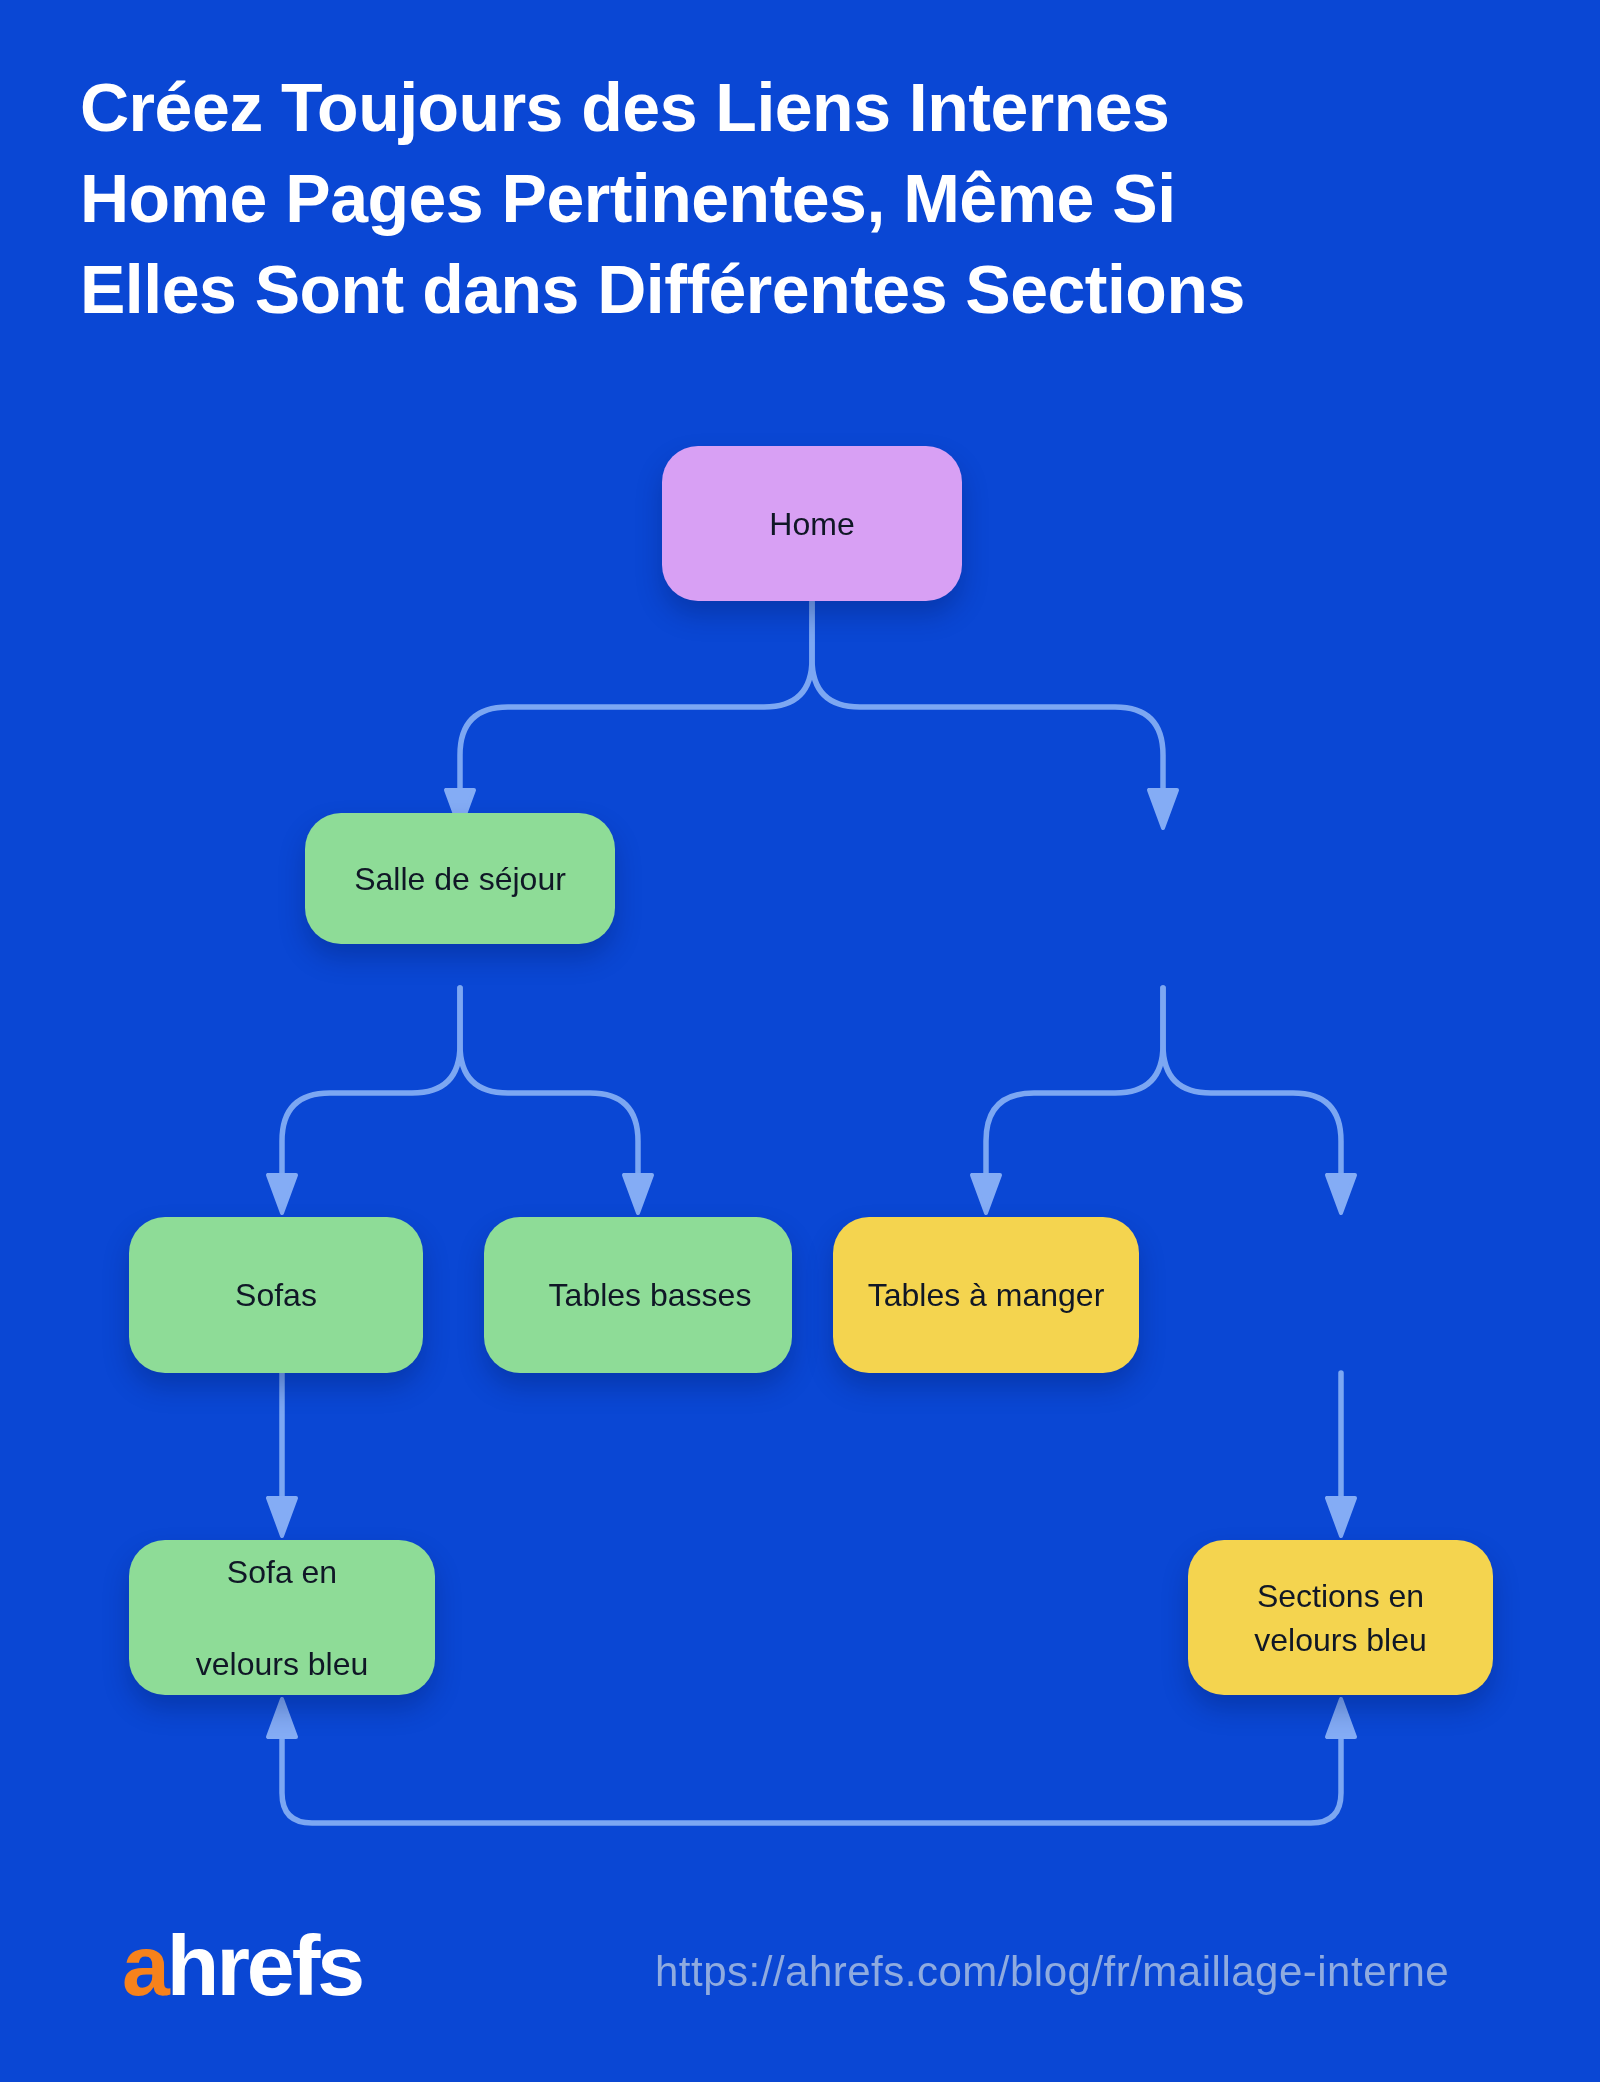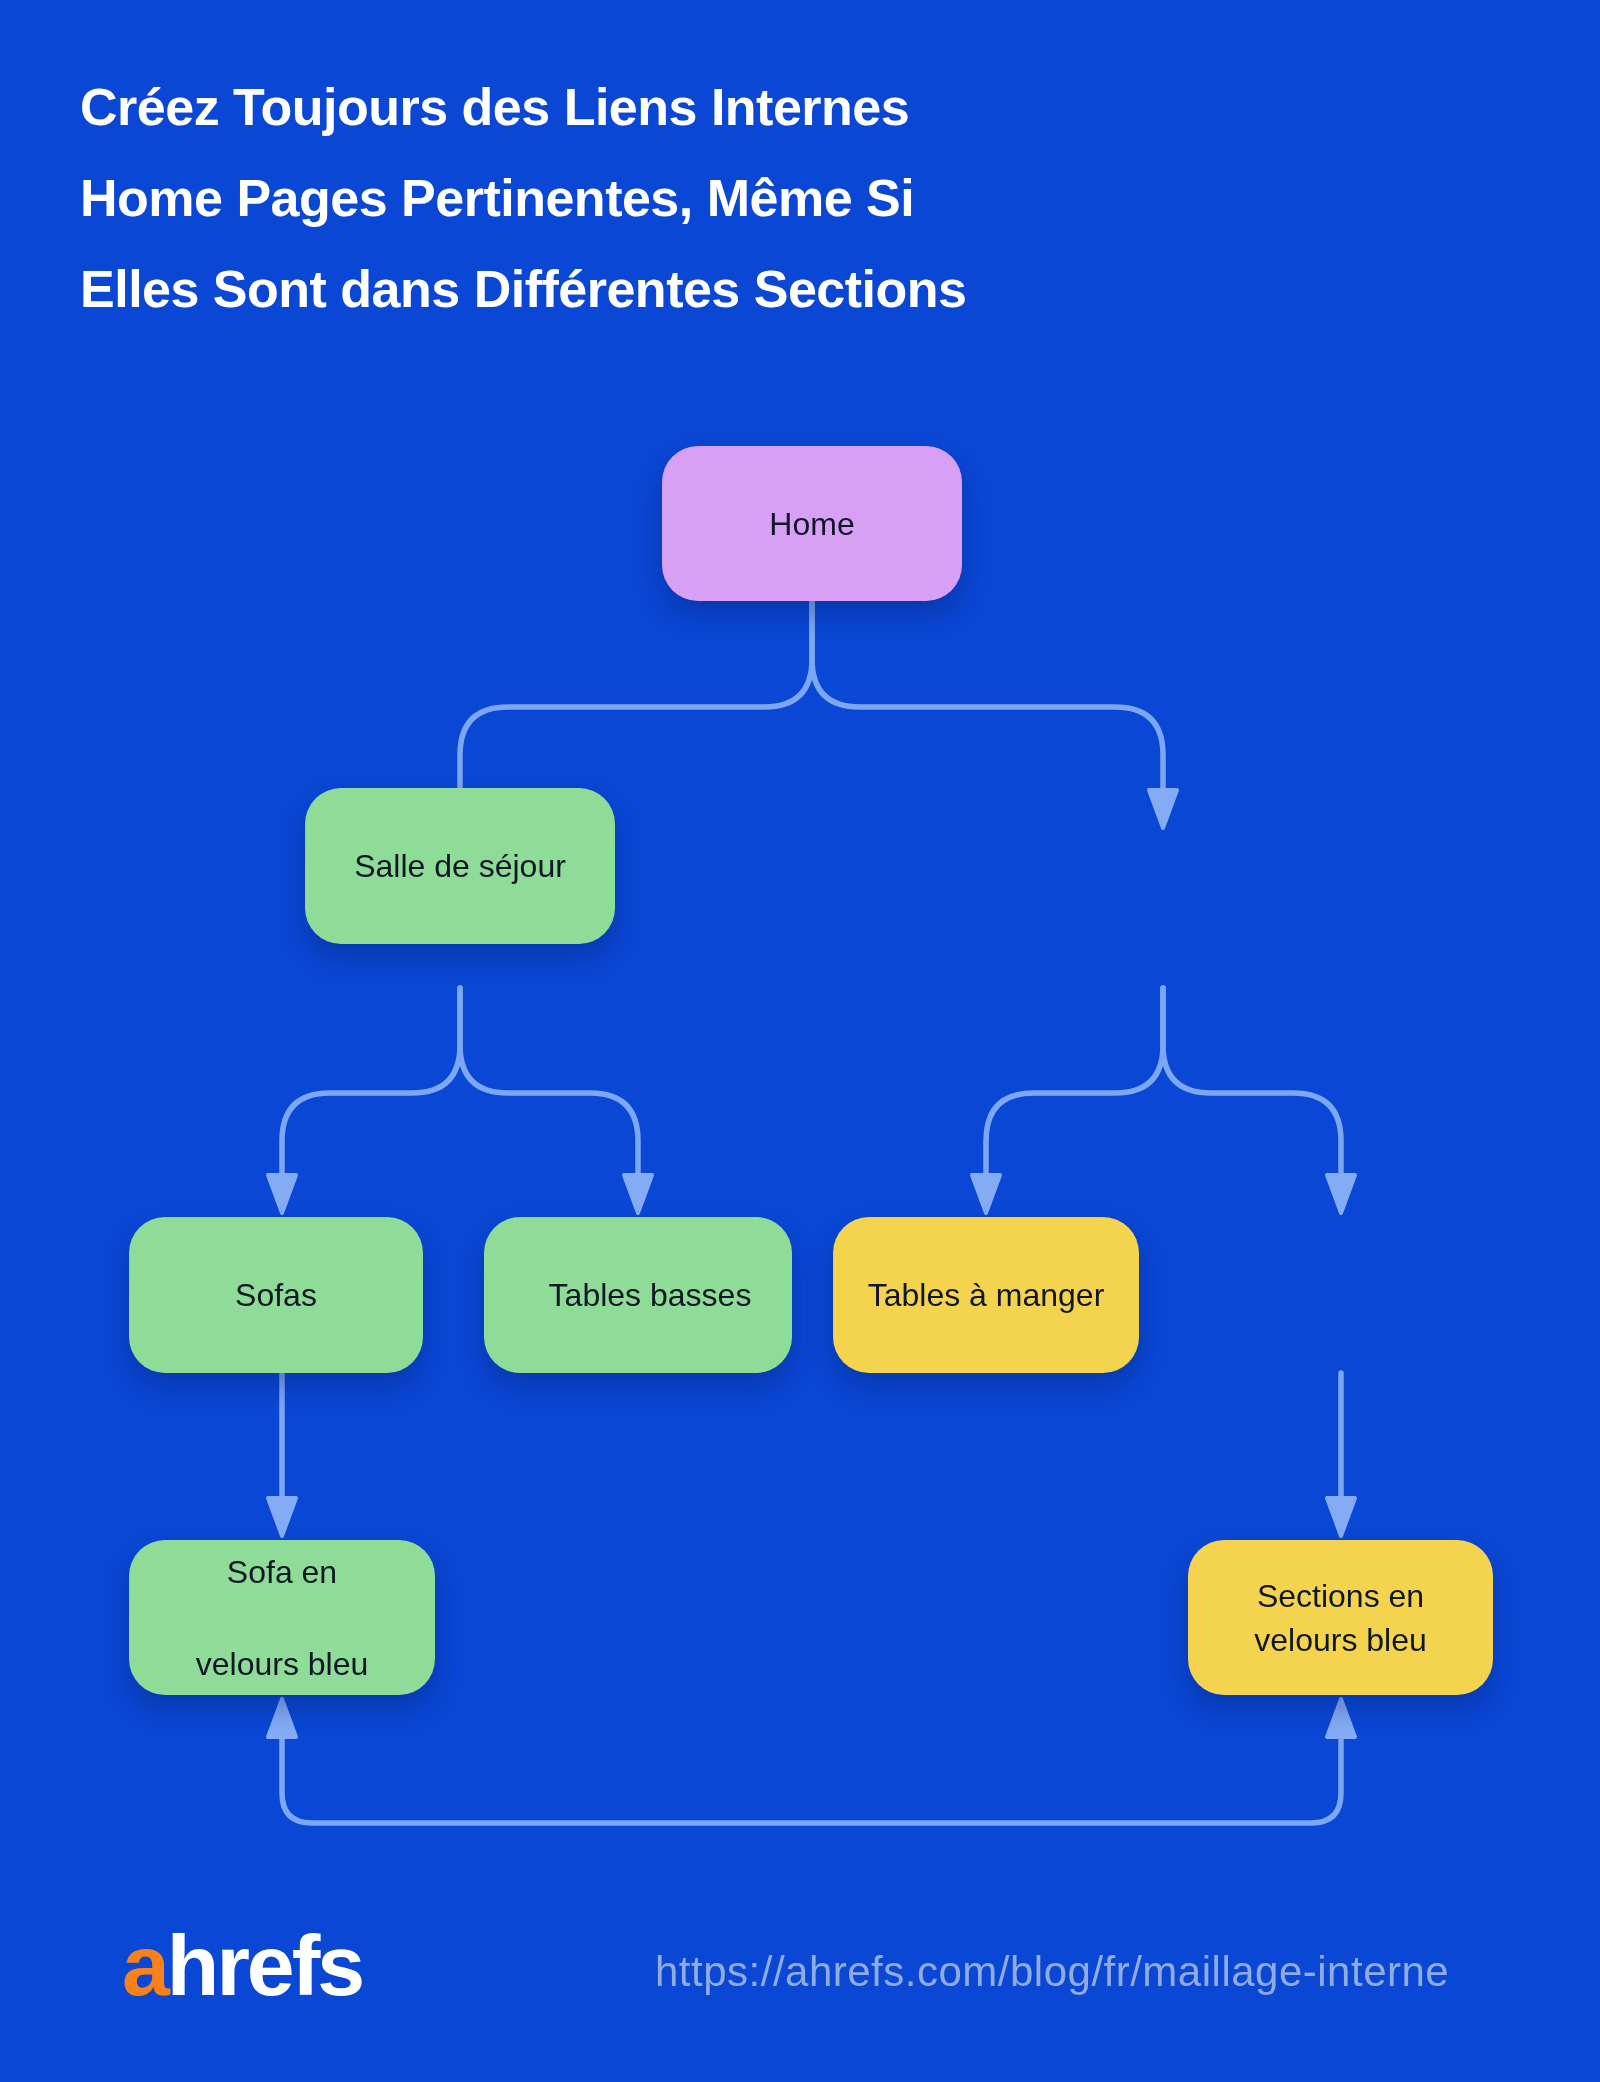--- a/index.html
+++ b/index.html
@@ -21,21 +21,21 @@
     background:var(--background);
     font-family:"Liberation Sans", sans-serif;
     overflow:hidden;
   }
   .page{position:relative;width:1600px;height:2082px;background:var(--background);}
 
   
   .title{
     position:absolute;left:80px;top:62px;width:1480px;
     color:var(--title-white);
-    font-size:52px;font-weight:bold;line-height:91px;
+    font-size:68px;font-weight:bold;line-height:91px;
     letter-spacing:-0.5px;
   }
 
   
   svg.connectors{position:absolute;left:0;top:0;width:1600px;height:2082px;}
   svg.connectors path.line{
     fill:none;stroke:var(--connector);stroke-width:5.5;stroke-linecap:round;
   }
   svg.connectors path.head{
     fill:var(--arrowhead);stroke:var(--arrowhead);stroke-width:4;stroke-linejoin:round;
@@ -116,21 +116,21 @@
       <path class="line" d="M 282 1738 V 1793 Q 282 1823 312 1823 H 1311 Q 1341 1823 1341 1793 V 1738"></path>
       <path class="head" d="M 268 1737 L 296 1737 L 282 1699 Z"></path>
       <path class="head" d="M 1327 1737 L 1355 1737 L 1341 1699 Z"></path>
     </g>
   </svg>
 
   <div class="node purple" style="left:662px;top:446px;width:300px;height:155px;">
     <span>Home</span>
   </div>
 
-  <div class="node green" style="left:305px;top:788px;width:310px;height:156px;">
+  <div class="node green" style="left:305px;top:813px;width:310px;height:131px;">
     <span>Salle de séjour</span>
   </div>
 
 
   <div class="node green" style="left:129px;top:1217px;width:294px;height:156px;">
     <span>Sofas</span>
   </div>
 
   <div class="node green" style="left:484px;top:1217px;width:308px;height:156px;padding-left:24px;">
     <span>Tables basses</span>

